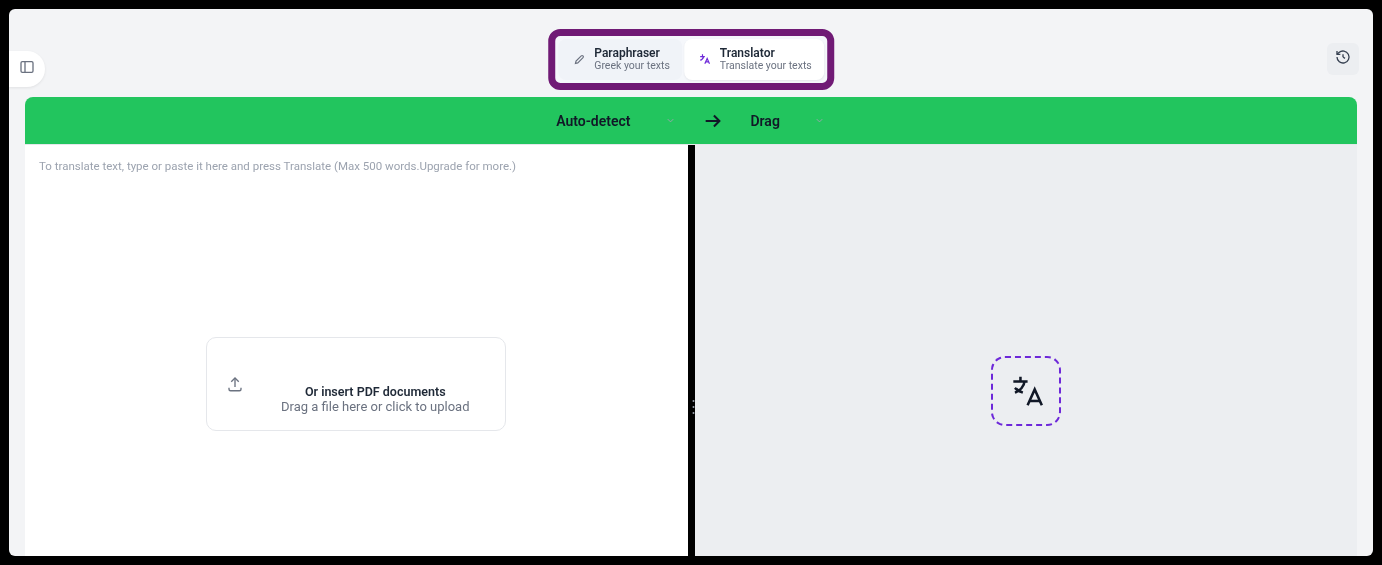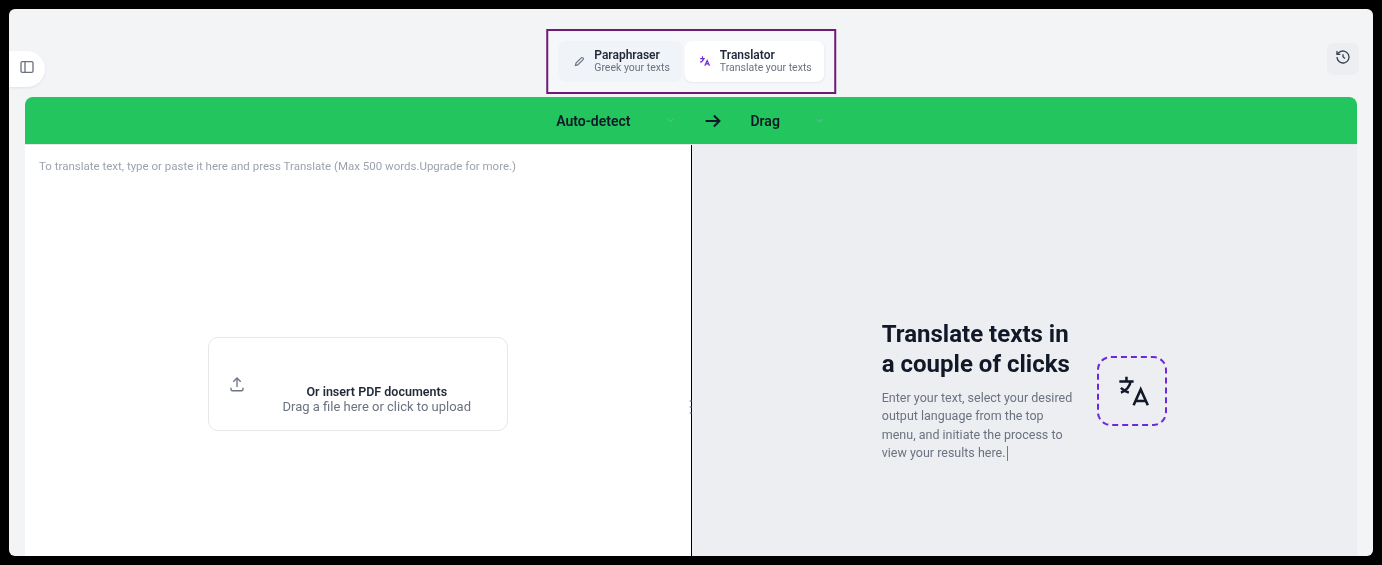--- a/index.html
+++ b/index.html
@@ -44,23 +44,23 @@
     align-items: center;
     justify-content: center;
   }
   .tab-switcher {
     position: absolute;
     left: 50%;
     top: 20px;
     transform: translateX(-50%);
     display: flex;
     background: #f5f7fb;
-    border: 2px solid #701a75;
-    border-radius: 0;
-    padding: 10px;
+    border: 7px solid #701a75;
+    border-radius: 12px;
+    padding: 3px;
     gap: 2px;
   }
   .tab {
     display: flex;
     align-items: center;
     gap: 8px;
     padding: 7px 12px;
     border-radius: 8px;
     cursor: pointer;
   }
@@ -100,21 +100,21 @@
   .chev { width:12px; height:12px; display:flex; align-items:center; justify-content:center; color:#6b7280;}
   .arrow-swap { width:22px; height:22px; display:flex; align-items:center; justify-content:center;}
   .panels {
     display:flex;
     height: calc(100% - 48px);
   }
   .panel-left {
     flex:1;
     background:#fff;
     position:relative;
-    border-right: 1px solid #000000;
+    border-right: 7px solid #000000;
   }
   .panel-right {
     flex:1;
     background:#eceef1;
     position:relative;
     display:flex;
     align-items:center;
     justify-content:center;
   }
   .placeholder-text {
@@ -285,26 +285,20 @@
             <circle cx="1.5" cy="9" r="1" fill="#9ca3af"></circle>
               <circle cx="4.5" cy="9" r="1" fill="#9ca3af"></circle>
             <circle cx="1.5" cy="15" r="1" fill="#9ca3af"></circle>
               <circle cx="4.5" cy="15" r="1" fill="#9ca3af"></circle>
           </svg>
         </div>
       </div>
 
       <div class="panel-right">
         <div class="right-content">
-          <div class="right-text">
-            <div class="right-title">Translate texts in a couple of clicks</div>
-            <div class="right-desc">
-              <span>Enter your text, select your desired output language from the top menu, and initiate the process to view your results here.</span><span class="cursor-blink"></span>
-            </div>
-          </div>
           <div class="translate-badge">
             <svg width="38" height="38" viewBox="0 0 24 24" fill="none" stroke="#111827" stroke-width="1.6">
               <path d="M4 6h9"></path>
                 <path d="M8.5 3v3"></path>
                 <path d="M11 6c0 3-3 6-6 7"></path>
                 <path d="M5 10c1.5 1.5 3.5 2.5 5 3"></path>
               <path d="M13 21l4.5-10L22 21"></path>
                 <path d="M14.2 18.3h6.6"></path>
             </svg>
           </div>

